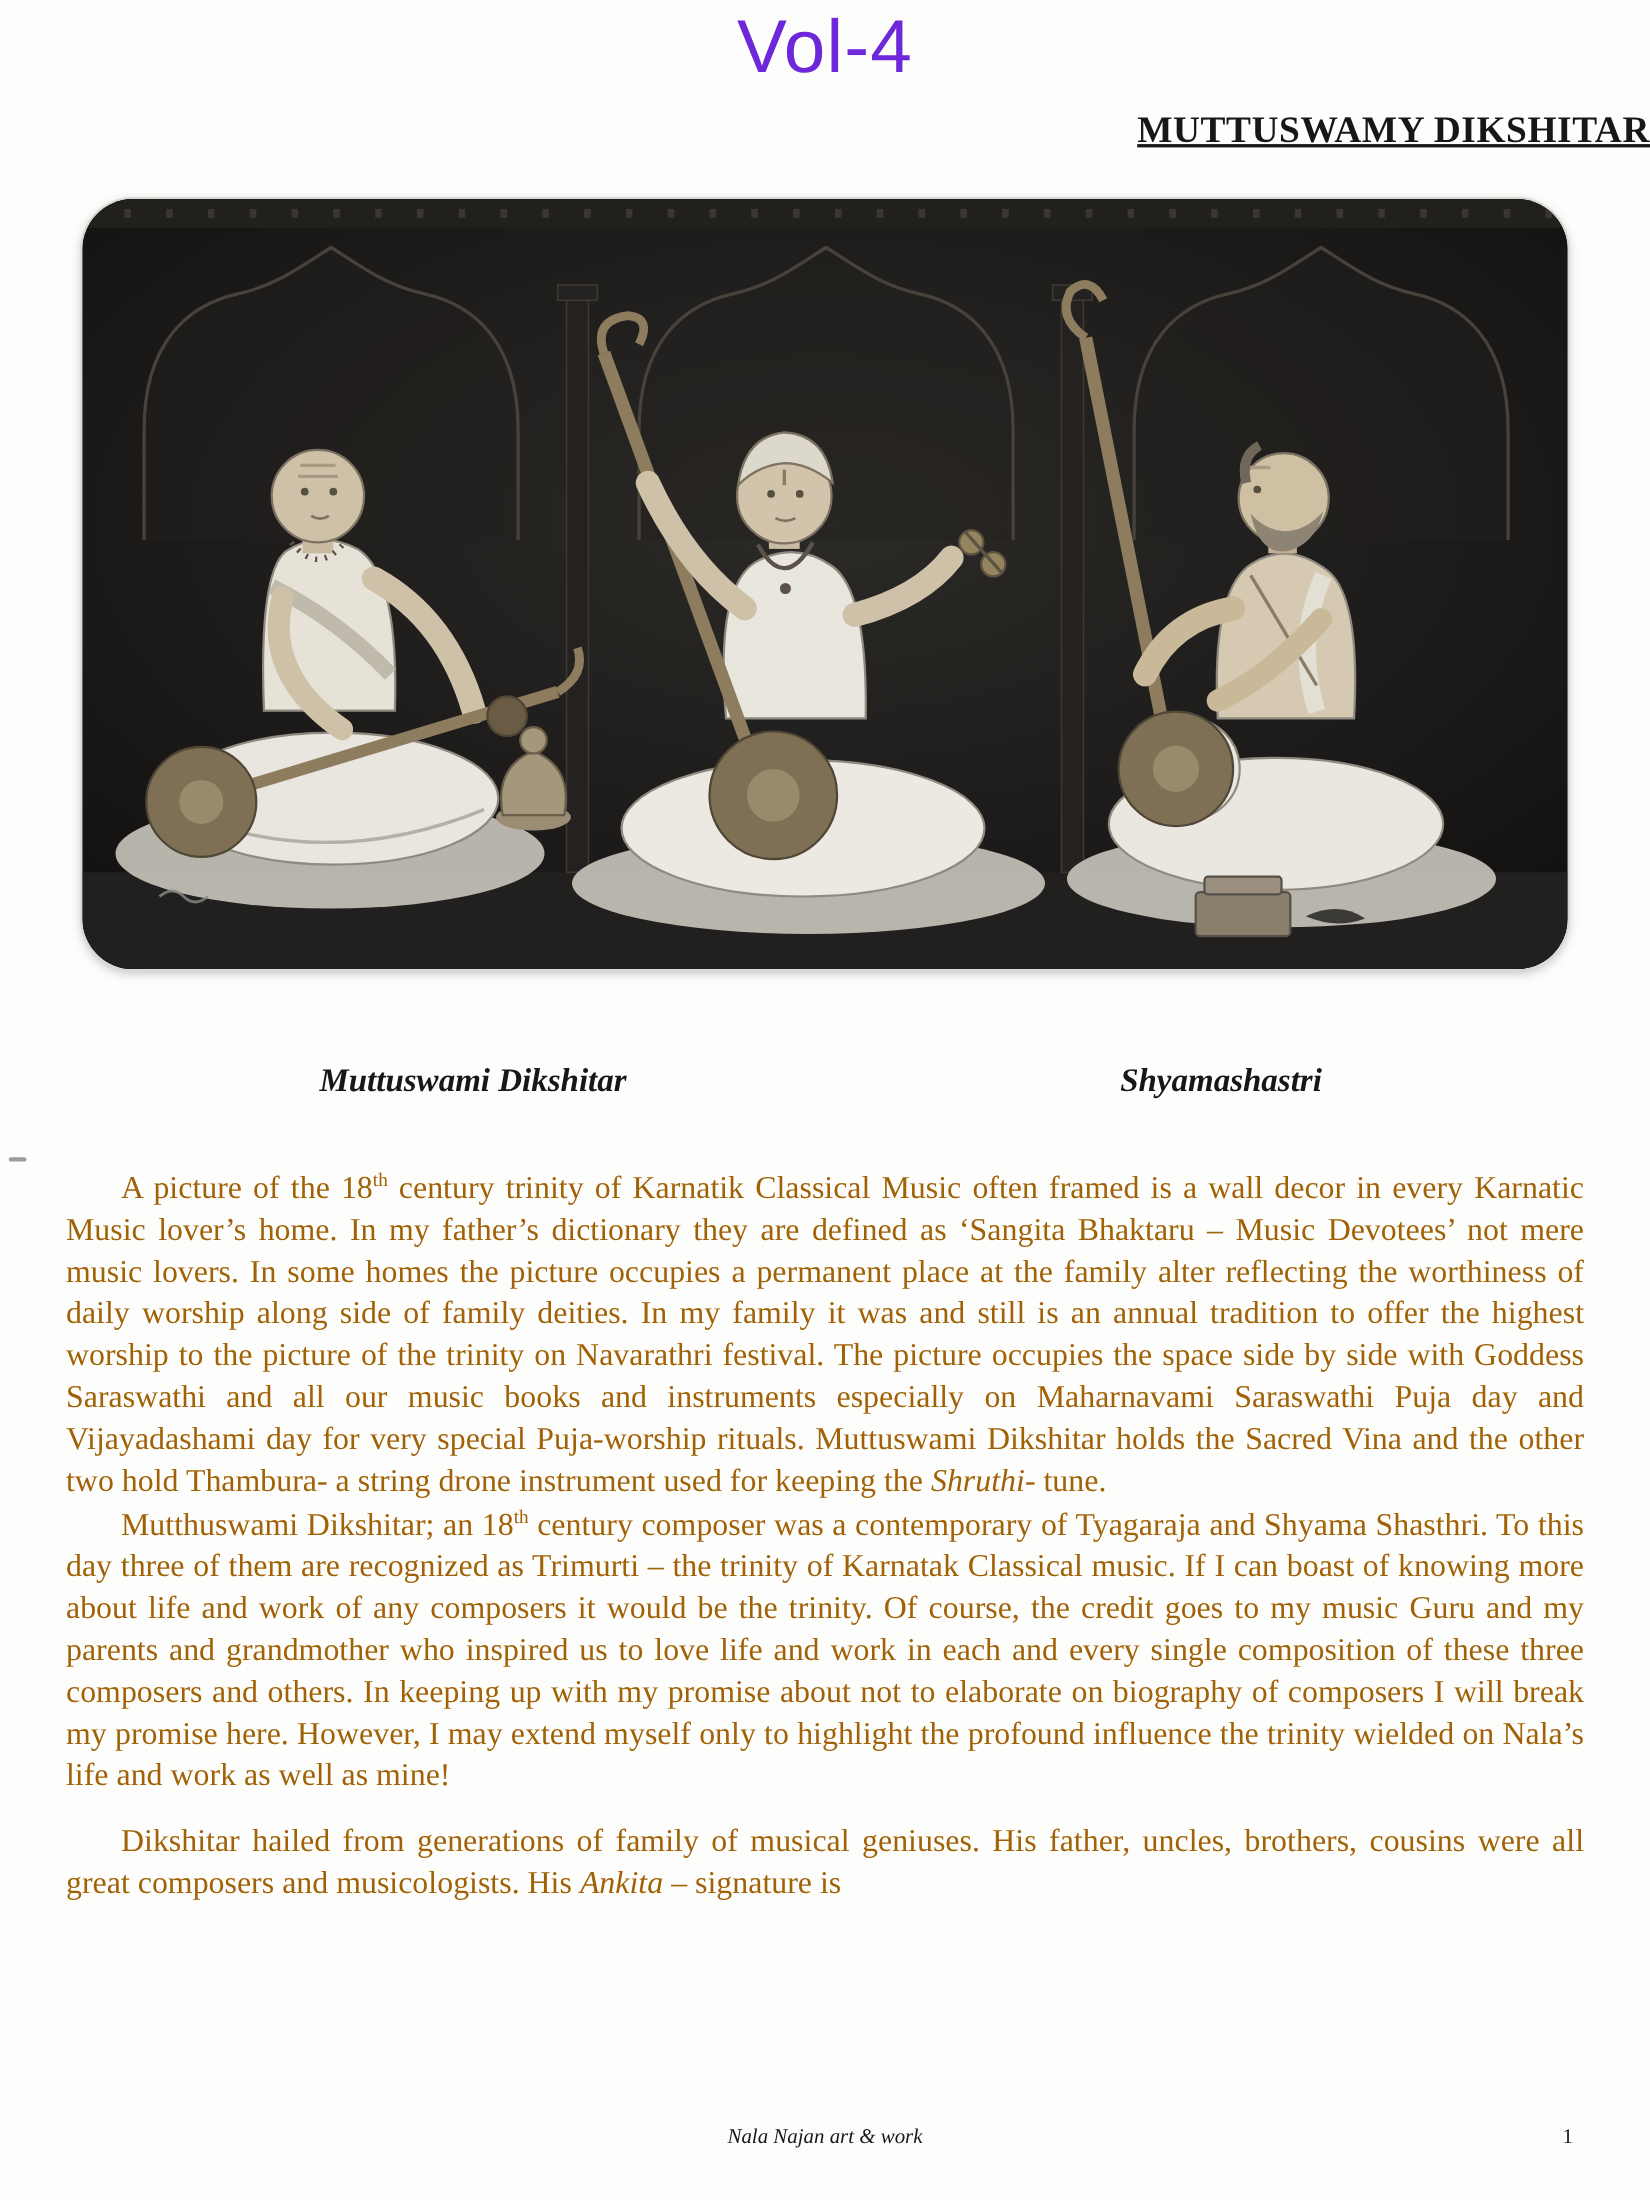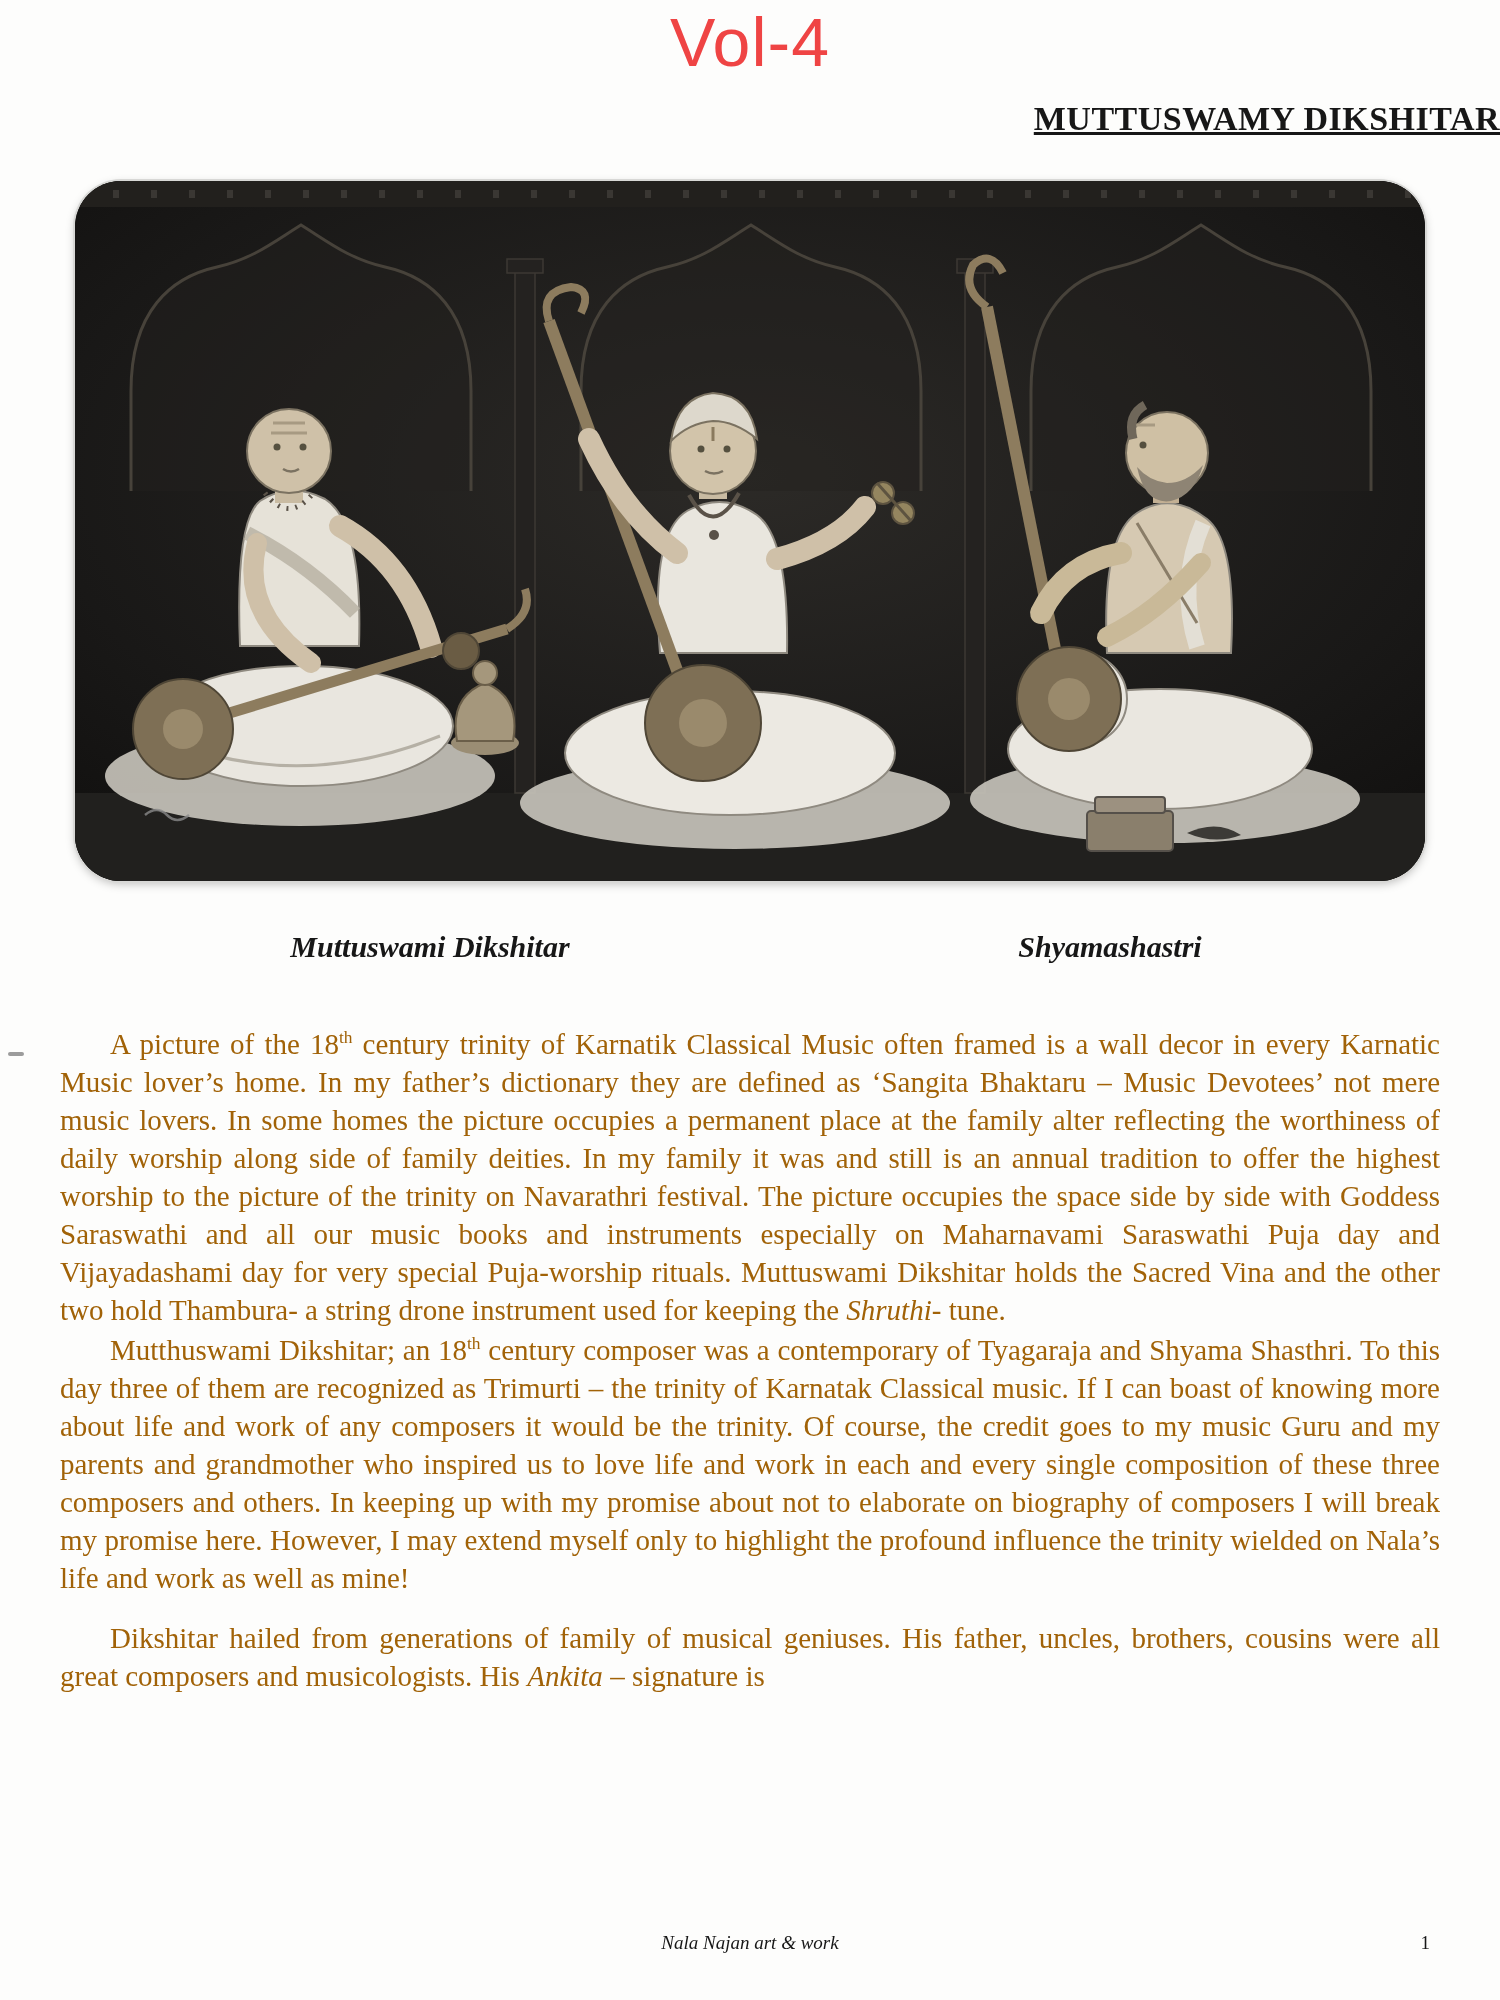--- a/index.html
+++ b/index.html
@@ -12,21 +12,21 @@
     position: relative;
     width: 1500px;
     height: 2000px;
     margin: 0 auto;
     background: #fdfdfc;
     color: #171717;
     overflow: hidden;
   }
   .vol-label {
     font-family: "Liberation Sans", sans-serif;
-    color: #ef4444;
+    color: #6d28d9;
     font-size: 68px;
     line-height: 1.0;
     text-align: center;
     padding-top: 8px;
     letter-spacing: 1px;
   }
   .doc-title {
     font-size: 34px;
     font-weight: 700;
     text-align: right;
@@ -45,21 +45,21 @@
   }
   .photo-wrap svg { display: block; }
   .captions-row {
     display: flex;
     margin: 48px 50px 0 90px;
     font-size: 30px;
     font-weight: 700;
     font-style: italic;
     line-height: 36px;
   }
-  .captions-row .cap { flex: 1; text-align: center; }
+  .captions-row .cap { flex: 1; text-align: center; margin-top: 36px; }
   .para {
     margin: 0 60px;
     font-size: 29px;
     line-height: 38px;
     text-align: justify;
     text-indent: 50px;
     color: #a16207;
   }
   .para-intro { margin-top: 60px; }
   .section-heading {

